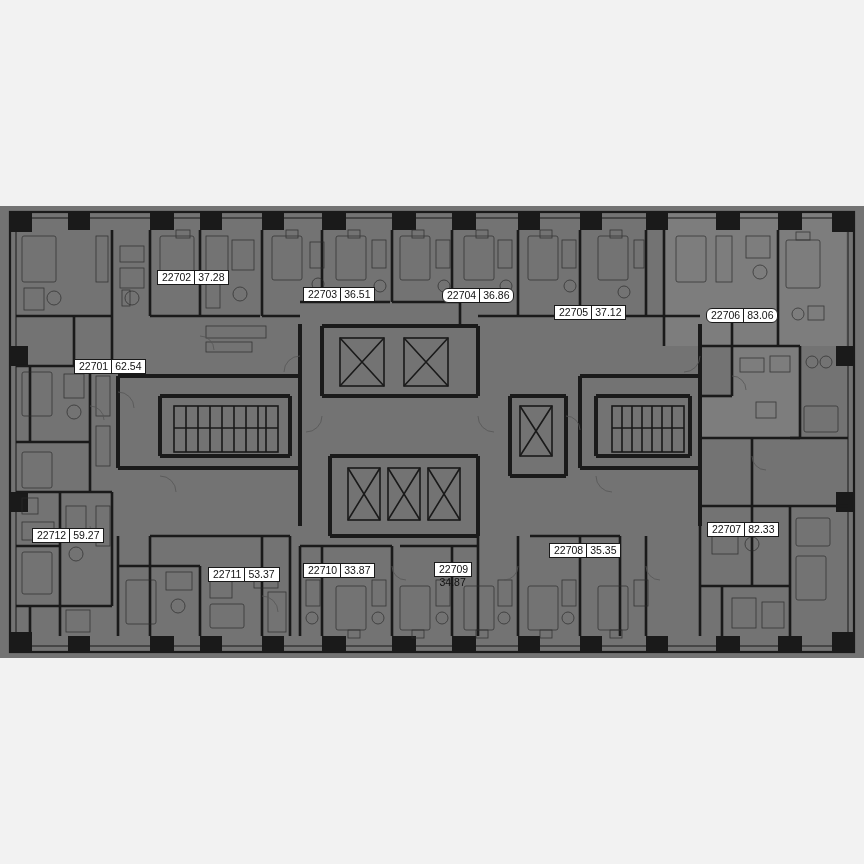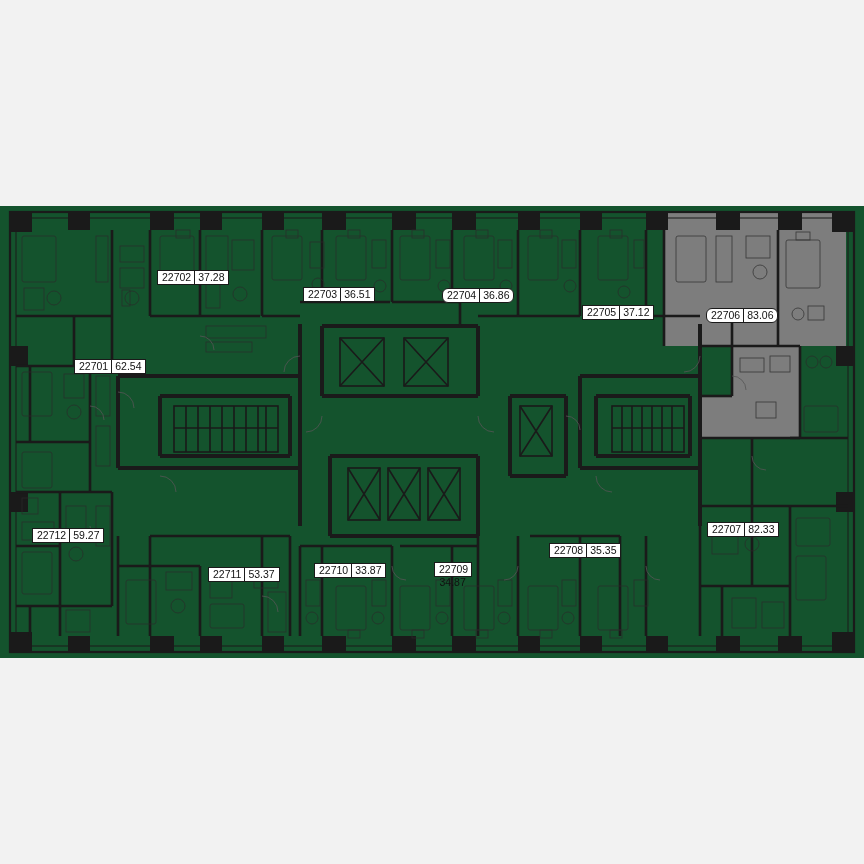--- a/index.html
+++ b/index.html
@@ -18,21 +18,21 @@
     width: 864px;
     height: 864px;
     background: #f2f2f2;
   }
   #plan-area {
     position: absolute;
     left: 0;
     top: 206px;
     width: 864px;
     height: 452px;
-    background: #14532d;
+    background: #737373;
   }
   #plan-svg {
     position: absolute;
     left: 0;
     top: 0;
   }
   .unit-label {
     position: absolute;
     background: #ffffff;
     border: 1px solid #1a1a1a;
@@ -396,21 +396,21 @@
       <span class="divider"></span>
       <span class="area">36.51</span>
     </div>
 
     <div class="unit-label" style="left:442px; top:82px;border-radius:6px;">
       <span class="num">22704</span>
       <span class="divider"></span>
       <span class="area">36.86</span>
     </div>
 
-    <div class="unit-label" style="left:554px; top:99px;margin-left:28px;">
+    <div class="unit-label" style="left:554px; top:99px;">
       <span class="num">22705</span>
       <span class="divider"></span>
       <span class="area">37.12</span>
     </div>
 
     <div class="unit-label" style="left:706px; top:102px;border-radius:6px;">
       <span class="num">22706</span>
       <span class="divider"></span>
       <span class="area">83.06</span>
     </div>
@@ -426,21 +426,21 @@
       <span class="divider"></span>
       <span class="area">59.27</span>
     </div>
 
     <div class="unit-label" style="left:208px; top:361px;justify-content:space-between;">
       <span class="num">22711</span>
       <span class="divider"></span>
       <span class="area">53.37</span>
     </div>
 
-    <div class="unit-label" style="left:303px; top:357px;margin-left:11px;">
+    <div class="unit-label" style="left:303px; top:357px;">
       <span class="num">22710</span>
       <span class="divider"></span>
       <span class="area">33.87</span>
     </div>
 
     <div class="unit-label" style="left:434px; top:356px;flex-direction:column;">
       <span class="num">22709</span>
       <span class="divider"></span>
       <span class="area">34.87</span>
     </div>

